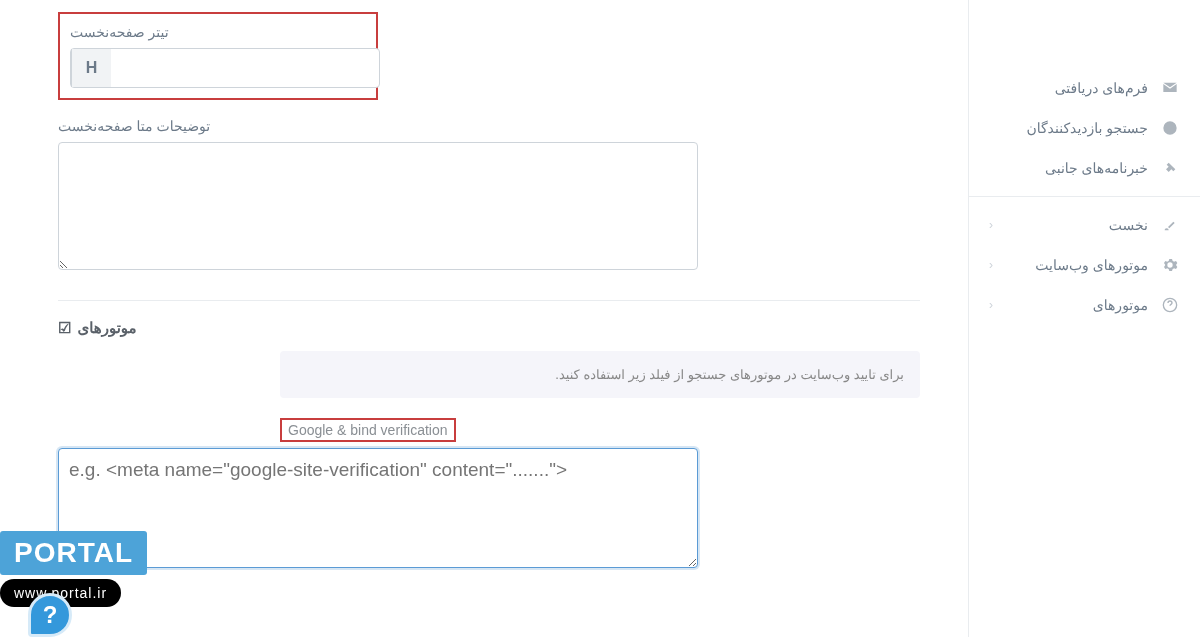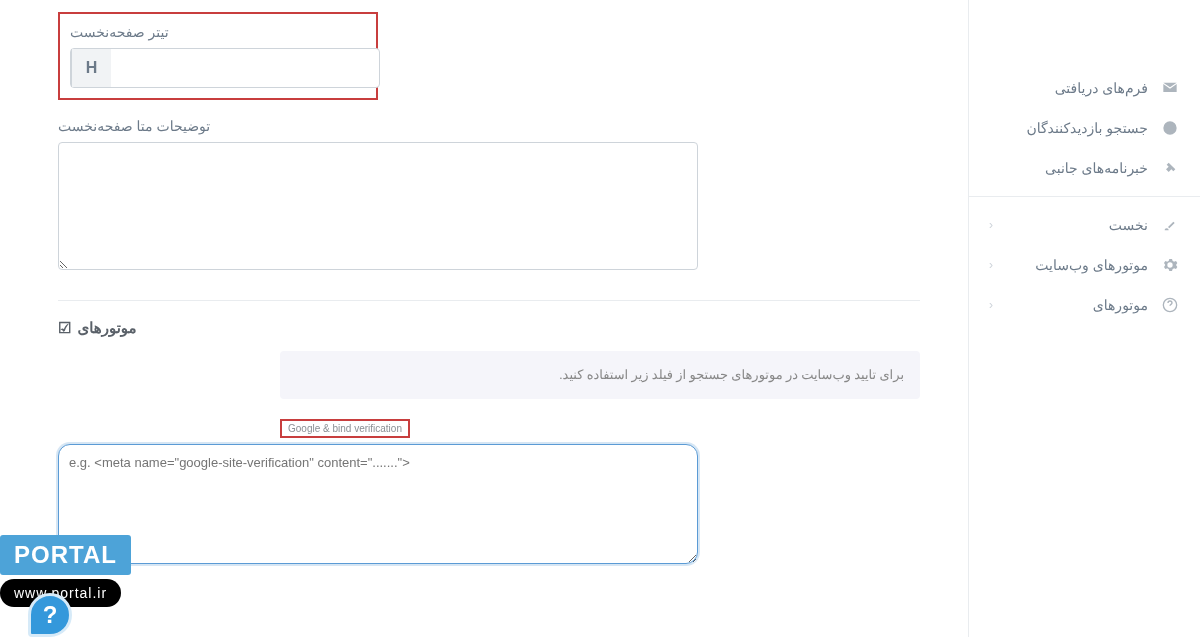--- a/index.html
+++ b/index.html
@@ -113,28 +113,28 @@
   border-radius: 4px;
   padding: 10px;
   font-family: inherit;
   resize: vertical;
   outline: none;
 }
 .textarea-verification {
   width: 640px;
   height: 120px;
   border: 1px solid #ced4da;
-  border-radius: 12px;
+  border-radius: 4px;
   padding: 10px;
   font-family: inherit;
   resize: vertical;
   outline: none;
   direction: ltr;
   text-align: left;
-  font-size: 13px;
+  font-size: 19px;
 }
 .divider {
   border: none;
   border-top: 1px solid #e9ecef;
   margin: 30px 0 18px;
   width: 100%;
 }
 .section-header {
   display: flex;
   align-items: center;
@@ -160,35 +160,35 @@
 .verification-label-row {
   display: flex;
   justify-content: flex-end;
   width: 640px;
   margin-right: 0;
   margin-left: auto;
   margin-bottom: 6px;
 }
 .verif-label {
   color: #8a8f94;
-  font-size: 10px;
+  font-size: 14px;
   direction: ltr;
 }
 .bottom-left {
   position: absolute;
   left: 0;
   bottom: 30px;
   direction: ltr;
   text-align: left;
 }
 .portal-logo {
   background: #4da3d8;
   color: #fff;
   font-weight: 800;
-  font-size: 24px;
+  font-size: 28px;
   padding: 6px 14px;
   letter-spacing: 1px;
   border-radius: 3px;
   display: inline-block;
 }
 .portal-url {
   background: #000;
   color: #fff;
   font-size: 14px;
   padding: 6px 14px;
@@ -306,21 +306,21 @@
         <textarea class="textarea-wide" style=""></textarea>
       </div>
 
       <hr class="divider">
 
       <div class="section-header">
         <span>موتورهای</span>
         <span>☑</span>
       </div>
 
-      <div style="display:flex; justify-content:flex-end;font-family:Liberation Serif, serif;">
+      <div style="display:flex; justify-content:flex-end;">
         <div class="info-box">برای تایید وب‌سایت در موتورهای جستجو از فیلد زیر استفاده کنید.</div>
       </div>
 
       <div class="verification-label-row">
         <span class="verif-label highlight-label">Google &amp; bind verification</span>
       </div>
 
       <div style="display:flex; justify-content:flex-end;">
         <textarea class="textarea-verification" style="border-color: rgb(91, 155, 213); box-shadow: rgba(91, 155, 213, 0.25) 0px 0px 0px 2px;" placeholder="e.g. &lt;meta name=&quot;google-site-verification&quot; content=&quot;.......&quot;&gt;"></textarea>
       </div>

